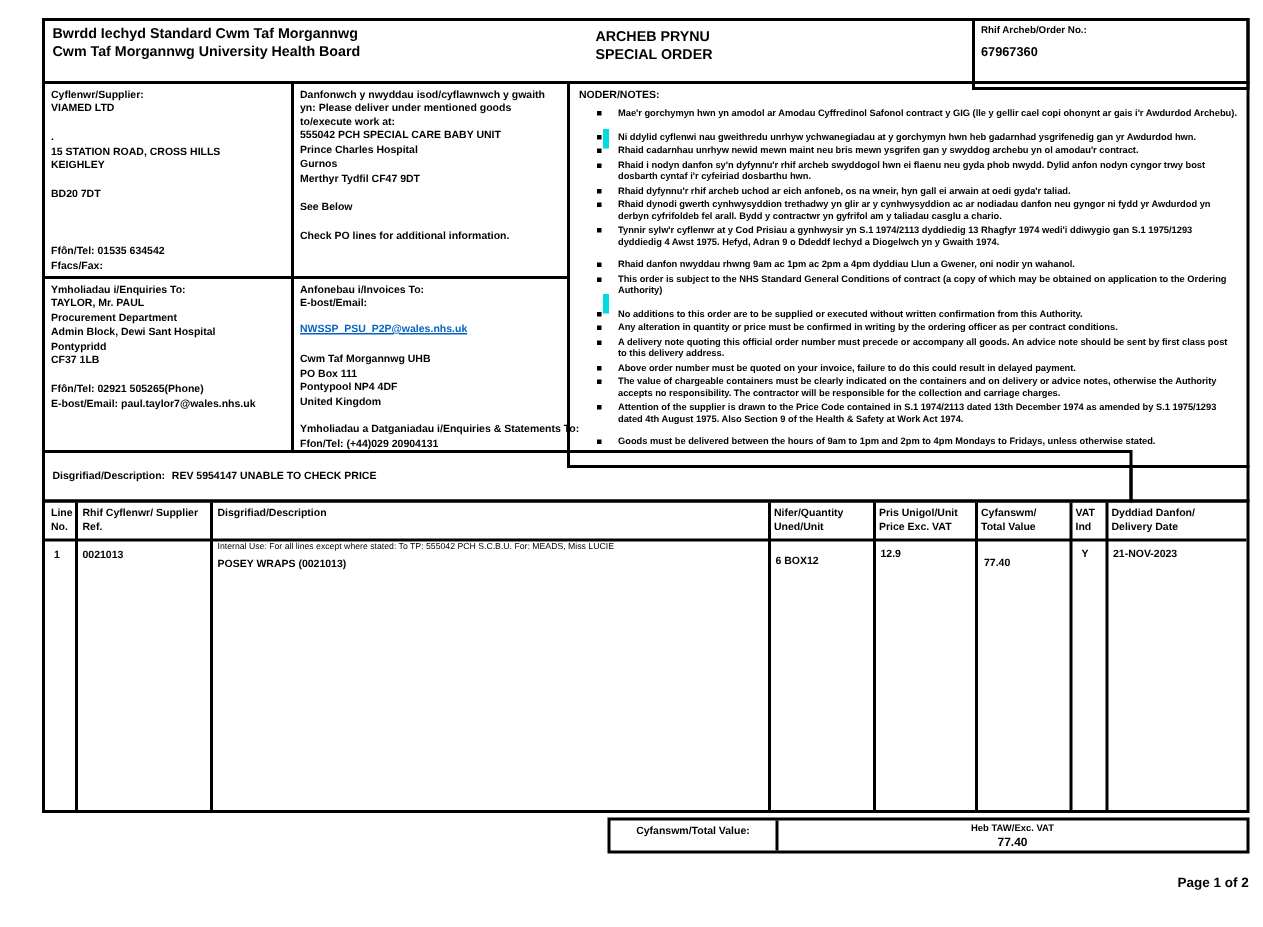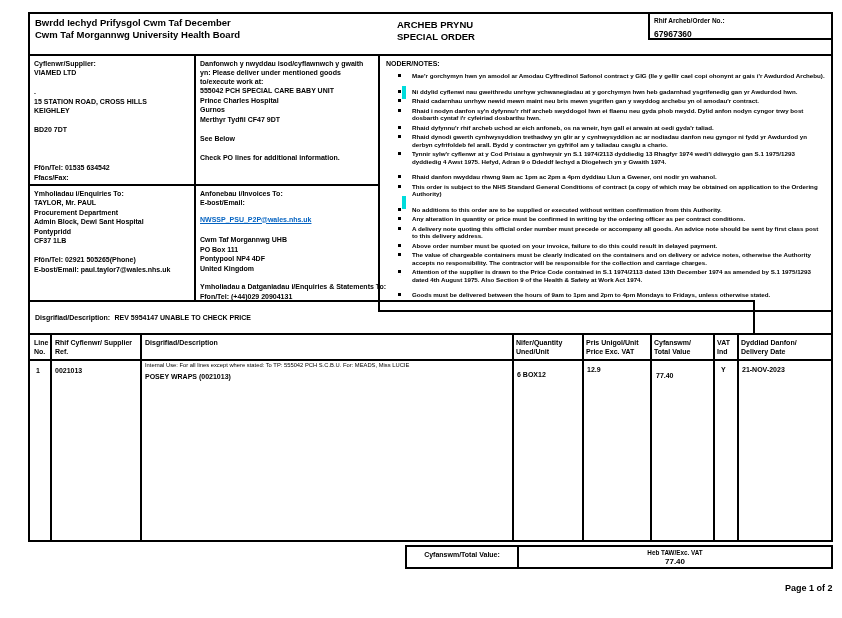--- a/index.html
+++ b/index.html
@@ -34,31 +34,31 @@
   .totval{font-weight:bold;font-size:8px;line-height:10px;}
   .pagelabel{position:absolute;left:785px;top:583px;font-weight:bold;font-size:9px;}
 </style>
 </head>
 <body>
 
 <div class="page">
 
   <div class="b" style="left:28px;top:12px;width:805px;height:44px;">
     <div class="org">
-      <div>Bwrdd Iechyd Prifysgol Cwm Taf December</div>
+      <div>Bwrdd Iechyd Standard Cwm Taf Morgannwg</div>
       <div>Cwm Taf Morgannwg University Health Board</div>
     </div>
     <div class="potitle">
       <div>ARCHEB PRYNU</div>
       <div>SPECIAL ORDER</div>
     </div>
   </div>
 
 
-  <div class="b pad" style="left:648px;top:12px;width:185px;height:28px;">
+  <div class="b pad" style="left:648px;top:12px;width:185px;height:48px;">
     <div class="smalllbl">Rhif Archeb/Order No.:</div>
     <div class="bigval">67967360</div>
   </div>
 
   <div class="b pad" style="left:28px;top:54px;width:168px;height:132px;">
     <div class="cell-label">Cyflenwr/Supplier:</div>
     <div>
         <div class="tline">VIAMED LTD</div>
         <div class="tline">&nbsp;</div>
         <div class="tline">.</div>

